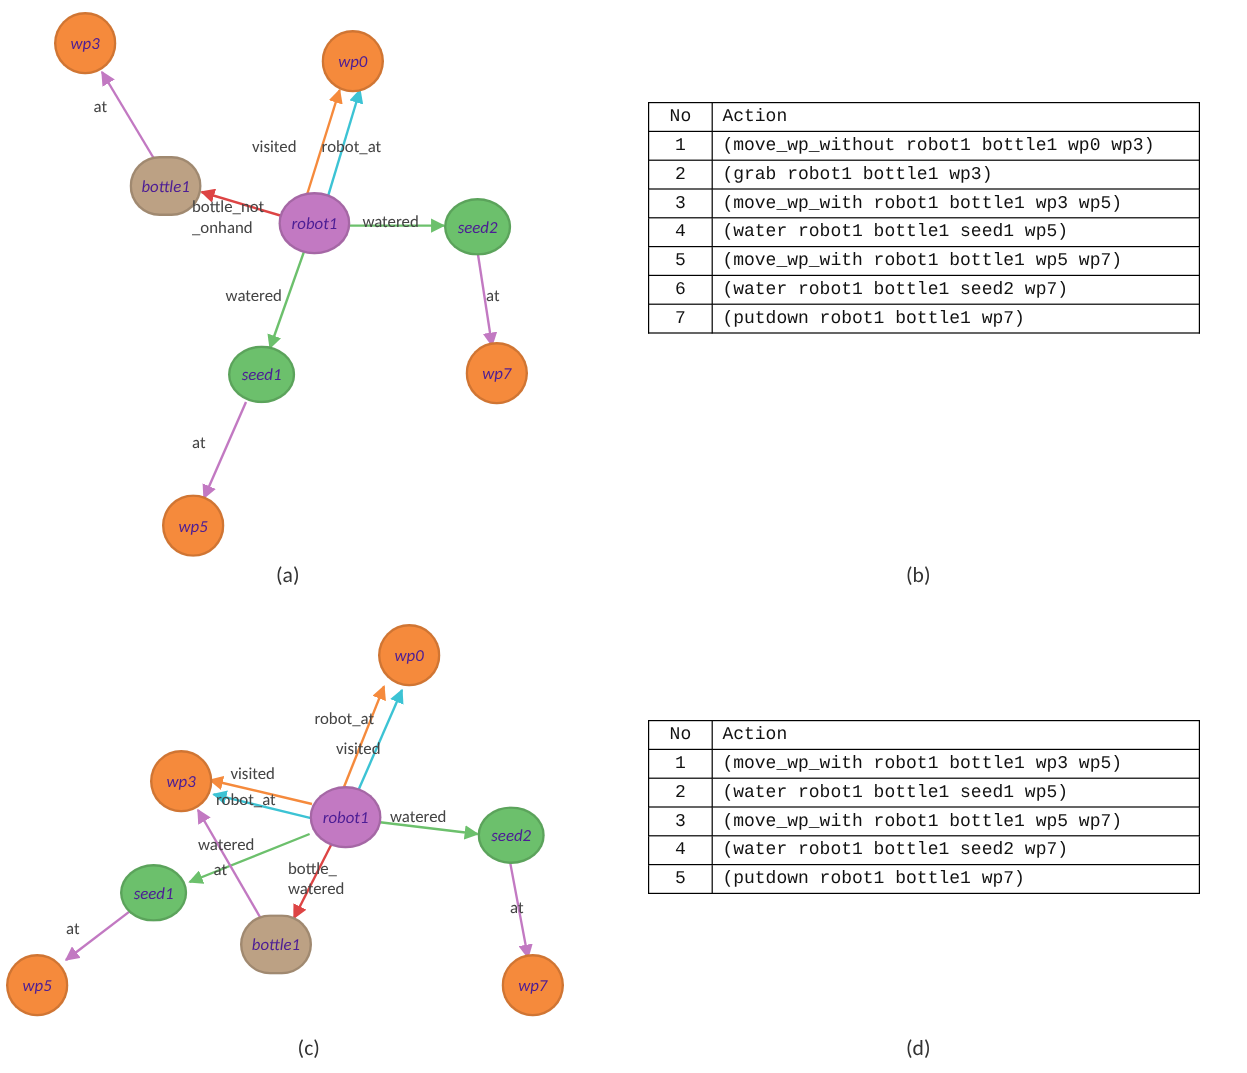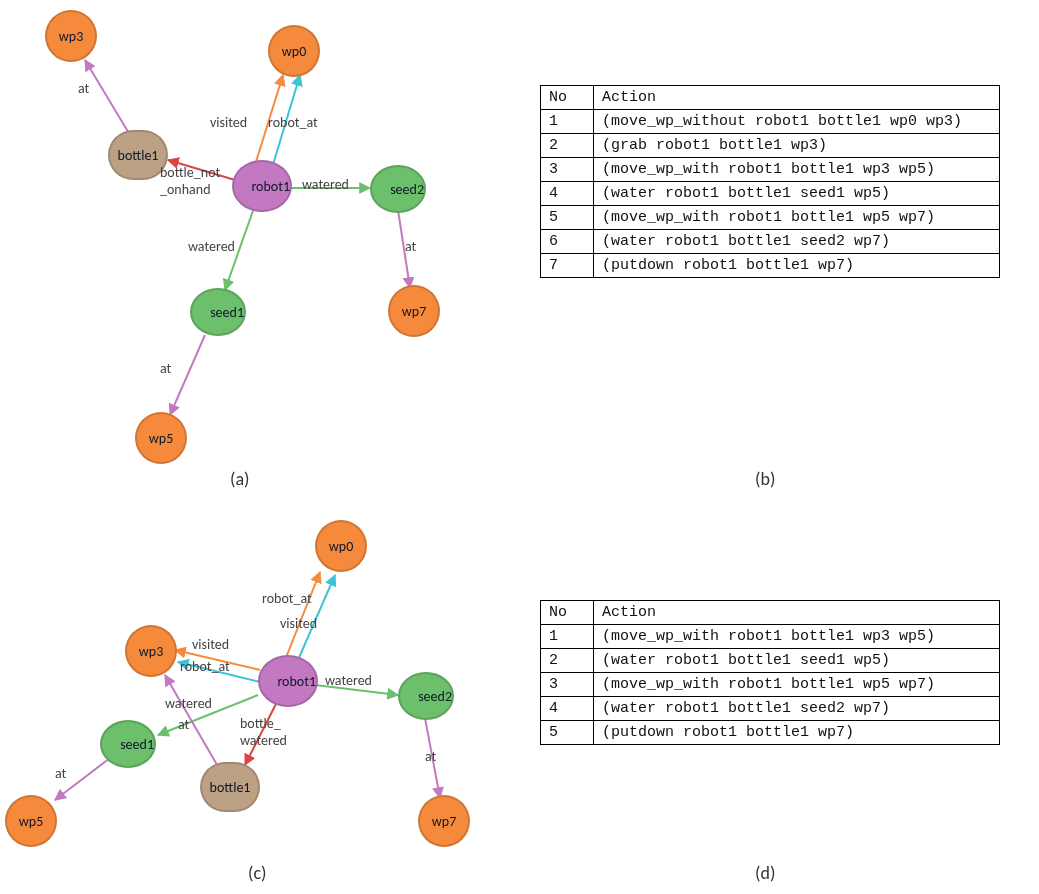--- a/index.html
+++ b/index.html
@@ -15,28 +15,29 @@
     height: 894px;
   }
   
   .node {
     position: absolute;
     border-radius: 50%;
     display: flex;
     align-items: center;
     justify-content: center;
     font-size: 14px;
-    color: #0f172a;
+    color: #4c1d95;
     border: 2px solid rgba(0,0,0,0.15);
     box-sizing: border-box;
+    font-style: italic;
   }
   .node.orange { background: #f58a3c; }
   .node.tan    { background: #bca184; }
-  .node.purple { background: #c279c2; justify-content: flex-end; }
-  .node.green  { background: #6cc06c; justify-content: flex-end; }
+  .node.purple { background: #c279c2; }
+  .node.green  { background: #6cc06c; }
   .node .txt { pointer-events: none; }
   .edge-label {
     position: absolute;
     font-size: 14px;
     color: #444;
     white-space: pre;
   }
   .caption {
     position: absolute;
     font-size: 18px;
@@ -59,20 +60,21 @@
     background: #fff;
   }
   table.plan th, table.plan td {
     border: 1px solid #000;
     padding: 3px 8px;
     text-align: left;
     font-weight: normal;
   }
   table.plan th.no, table.plan td.no {
     width: 36px;
+    text-align: center;
   }
 </style>
 </head>
 <body>
 
 <div class="page">
 
   <div>
     <svg class="edges" width="500" height="500">
       <defs>

